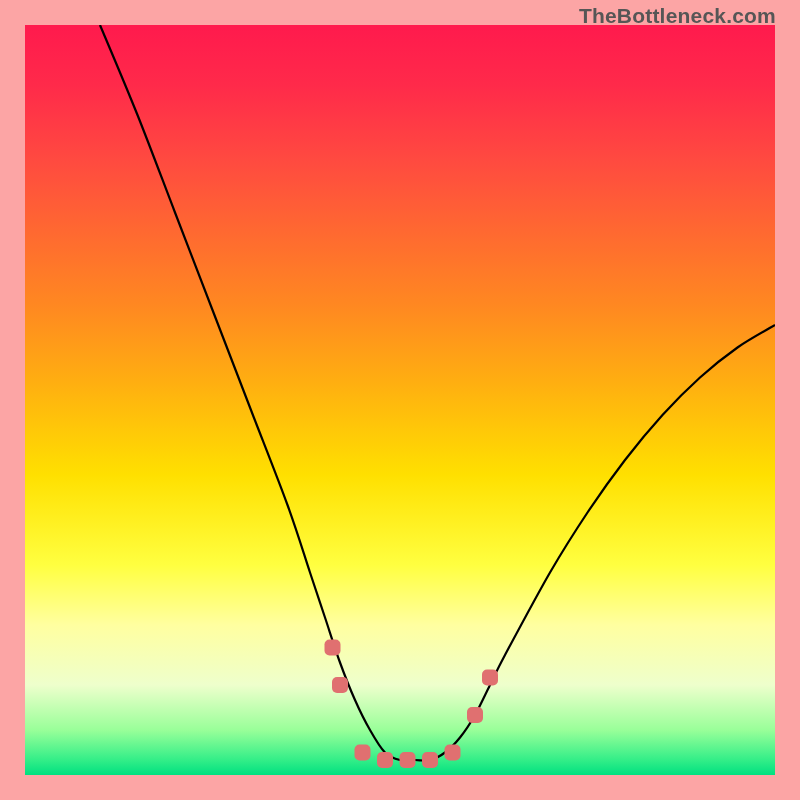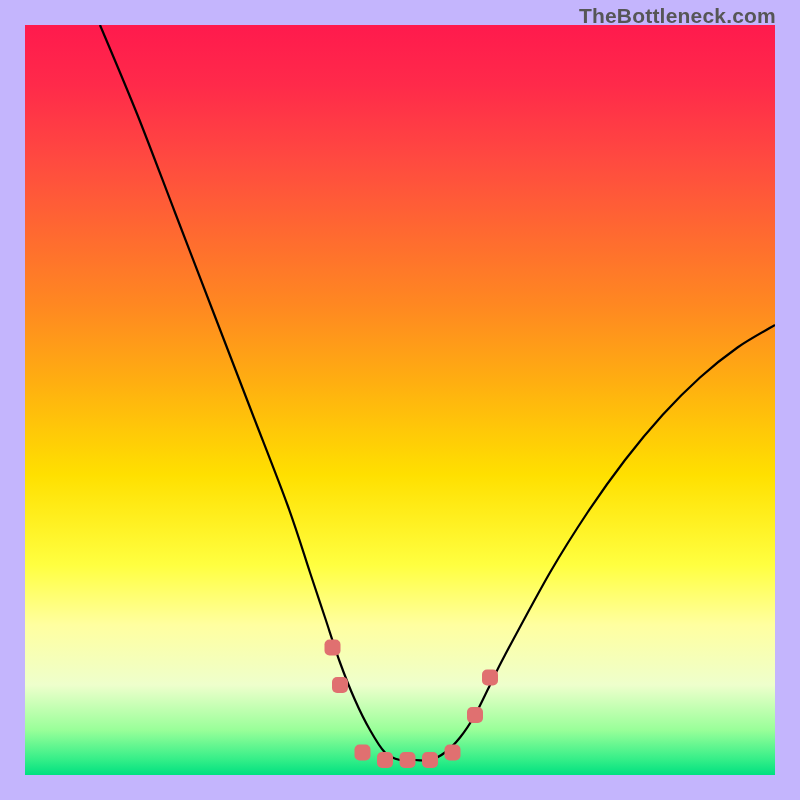--- a/index.html
+++ b/index.html
@@ -1,20 +1,20 @@
 <!DOCTYPE html>
 <html><head>
 <meta charset="utf-8">
 <style>
   * { margin: 0; padding: 0; box-sizing: border-box; }
   html, body { width: 800px; height: 800px; overflow: hidden; background: #000; }
   .frame {
     width: 800px;
     height: 800px;
-    background: #c4b5fd;
+    background: #fca5a5;
     position: relative;
   }
   .plot-area {
     position: absolute;
     left: 25px;
     top: 25px;
     width: 750px;
     height: 750px;
     background: linear-gradient(to bottom,
       #ff1a4d 0%,

